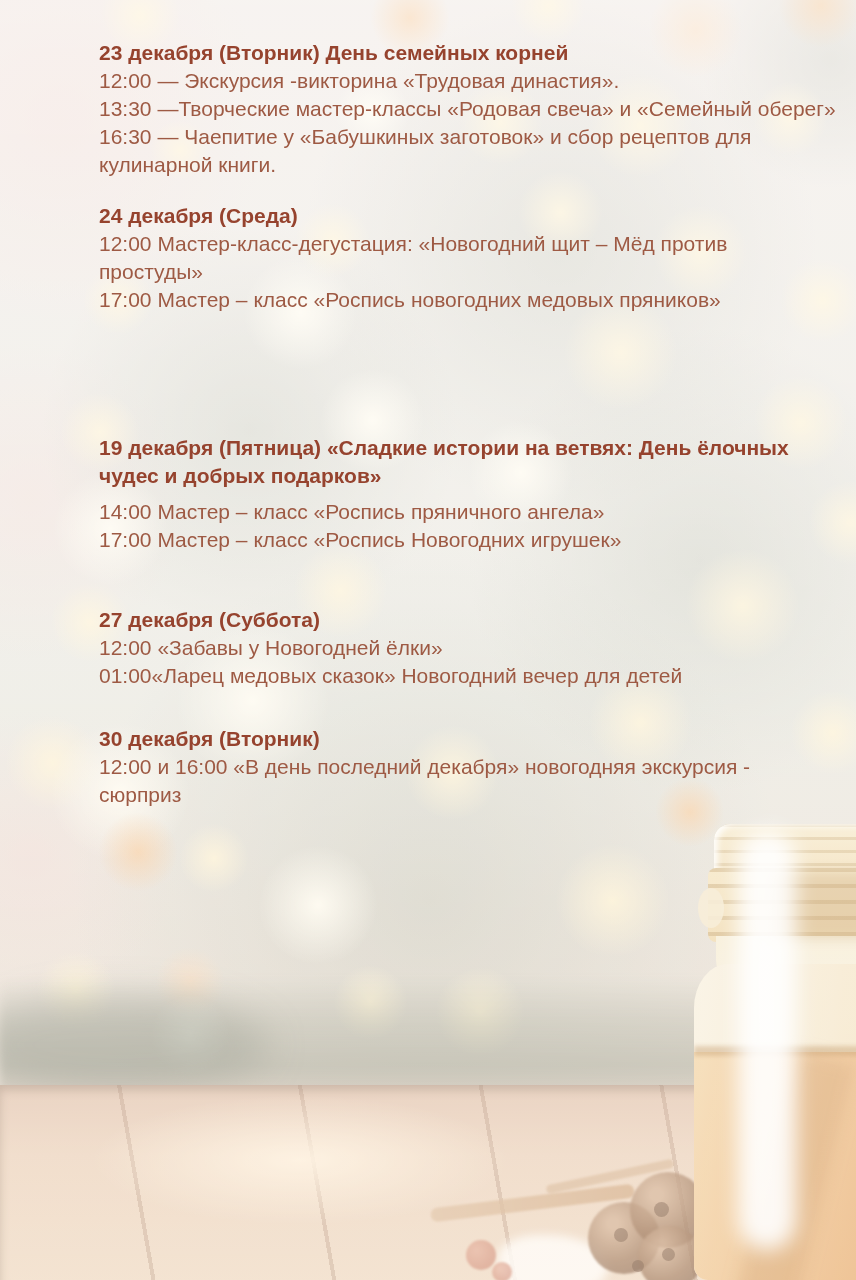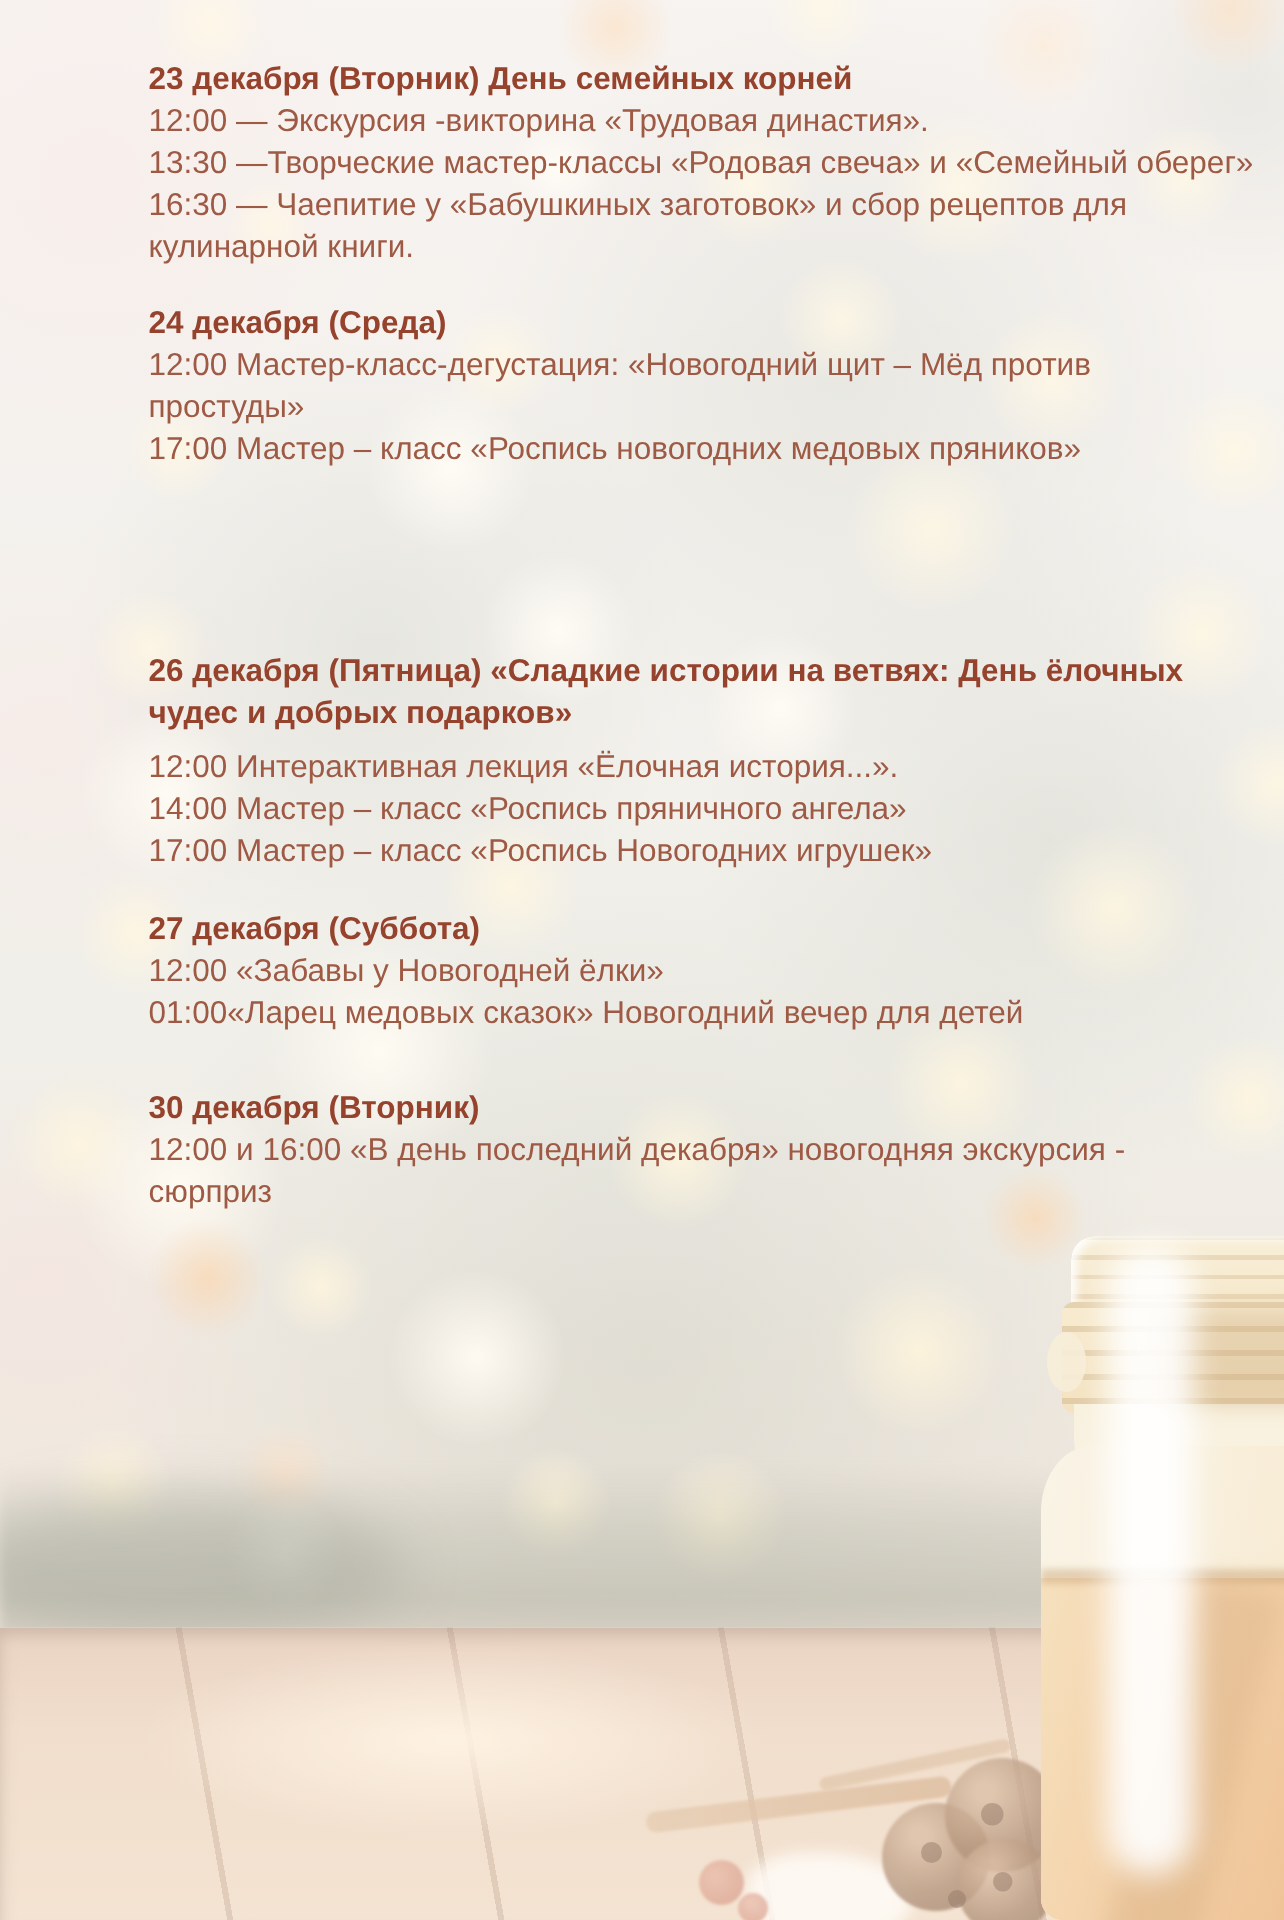--- a/index.html
+++ b/index.html
@@ -207,22 +207,21 @@
     </section>
 
     <section class="block b2">
       <h2 class="day">24 декабря (Среда)</h2>
       <p class="line">12:00 Мастер-класс-дегустация: «Новогодний щит – Мёд против простуды»</p>
       <p class="line">17:00 Мастер – класс «Роспись новогодних медовых пряников»</p>
     </section>
 
 
     <section class="block b4">
-      <h2 class="day">26 декабря (Пятница) «Сладкие истории на ветвях: День ёлочных чудес и добрых подарков»</h2>
-      <p class="line">12:00 Интерактивная лекция «Ёлочная история...».</p>
+      <h2 class="day">19 декабря (Пятница) «Сладкие истории на ветвях: День ёлочных чудес и добрых подарков»</h2>
       <p class="line">14:00 Мастер – класс «Роспись пряничного ангела»</p>
       <p class="line">17:00 Мастер – класс «Роспись Новогодних игрушек»</p>
     </section>
 
     <section class="block b5">
       <h2 class="day">27 декабря (Суббота)</h2>
       <p class="line">12:00 «Забавы у Новогодней ёлки»</p>
       <p class="line">01:00«Ларец медовых сказок» Новогодний вечер для детей</p>
     </section>
 

